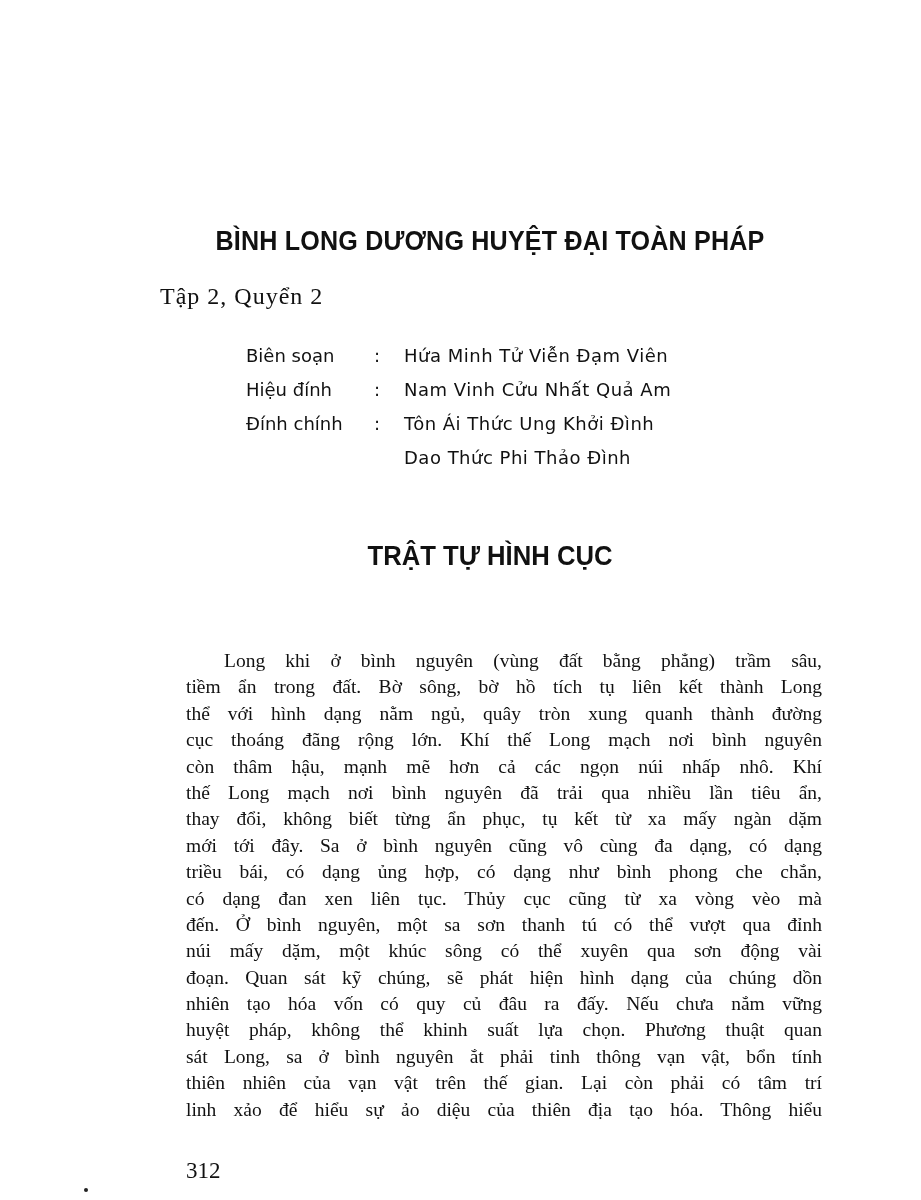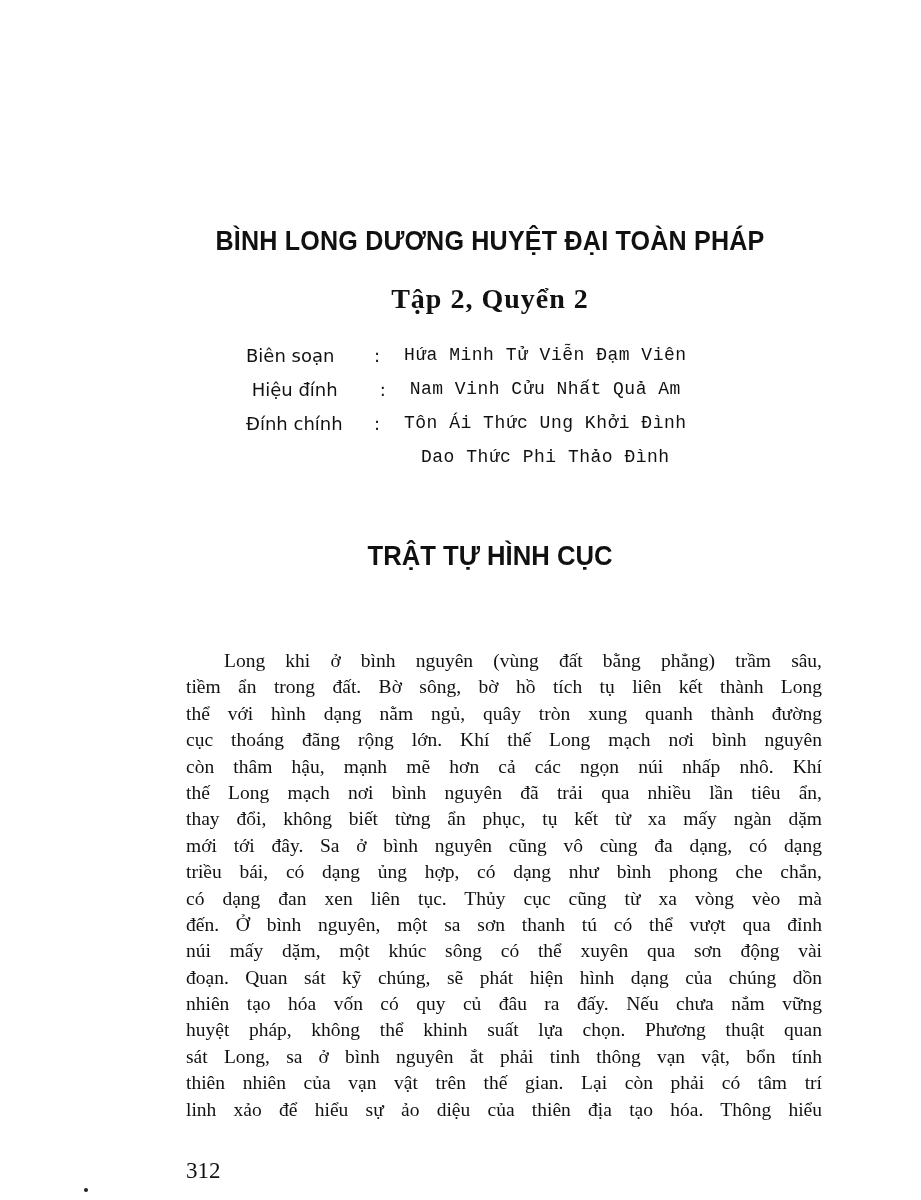--- a/index.html
+++ b/index.html
@@ -5,28 +5,28 @@
   html, body { margin: 0; padding: 0; background: #ffffff; }
   body { width: 921px; height: 1200px; position: relative; overflow: hidden; color: #111; }
   .page { position: absolute; left: 0; top: 0; width: 921px; height: 920px; }
   .book-title {
     position: absolute; left: 160px; width: 660px; top: 226px;
     text-align: center; font-family: "Liberation Sans", sans-serif; font-weight: bold;
     font-size: 27px; letter-spacing: 0.2px; transform: scaleX(0.93); transform-origin: center;
   }
   .volume {
     position: absolute; left: 160px; width: 660px; top: 283px;
-    text-align: center; font-family: "Liberation Serif", serif; font-weight: bold;
-    font-size: 28px; letter-spacing: 1px;
+    font-family: "Liberation Serif", serif; font-weight: normal;
+    font-size: 24px; letter-spacing: 1px;
   }
   .credits { position: absolute; left: 246px; top: 345px; font-family: "DejaVu Sans", sans-serif; font-size: 18px; }
-  .credit-row { height: 34px; display: flex; justify-content: center; }
+  .credit-row { height: 34px; display: flex; }
   .credit-role { width: 128px; }
   .credit-colon { width: 30px; }
-  .credit-name { white-space: nowrap; letter-spacing: 0.5px; font-family: Liberation Mono, monospace; }
+  .credit-name { white-space: nowrap; letter-spacing: 0.5px; }
   .section-title {
     position: absolute; left: 160px; width: 660px; top: 541px;
     text-align: center; font-family: "Liberation Sans", sans-serif; font-weight: bold; font-size: 27px;
     transform: scaleX(0.95); transform-origin: center;
   }
   .body-text {
     position: absolute; left: 186px; width: 636px; top: 612px;
     font-family: "Liberation Serif", serif; font-size: 19.5px; line-height: 26.4px;
   }
   .line { white-space: nowrap; text-align: justify; text-align-last: justify; height: 26.4px; }

